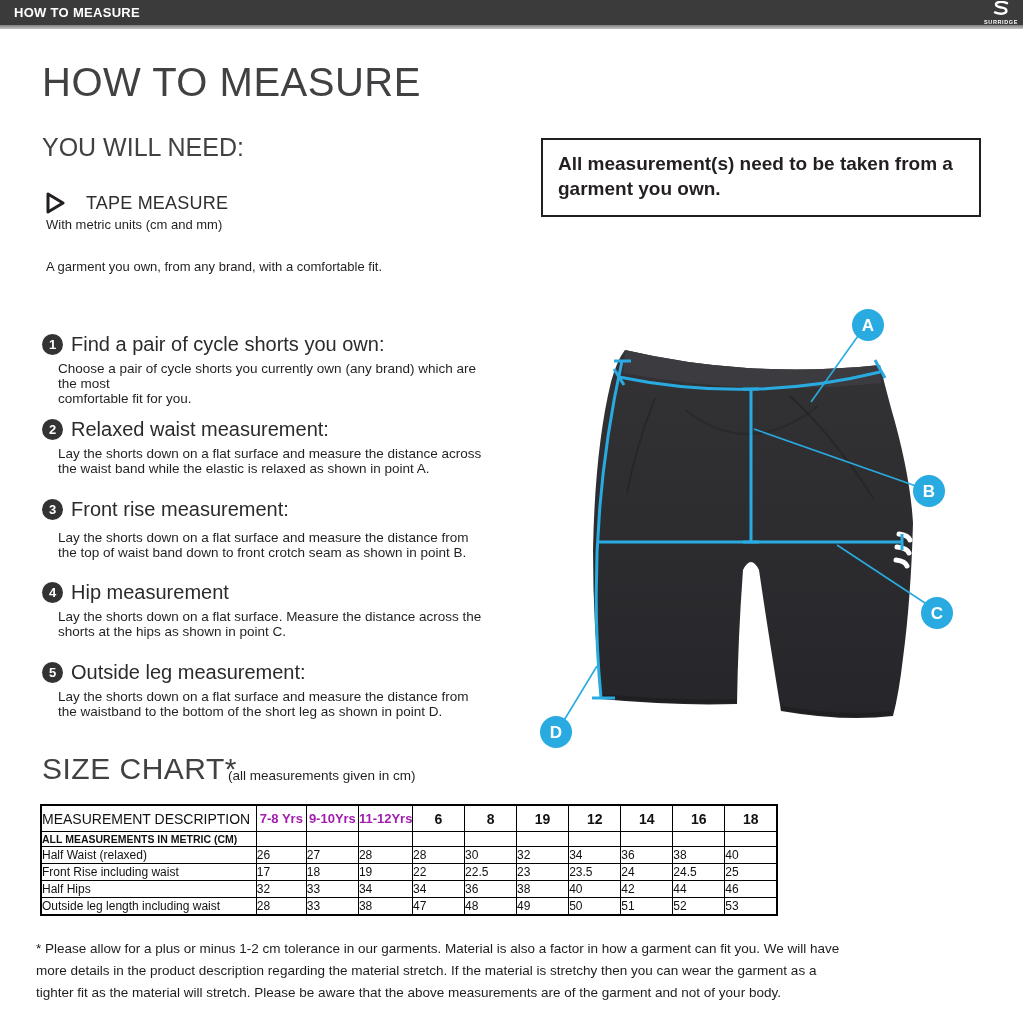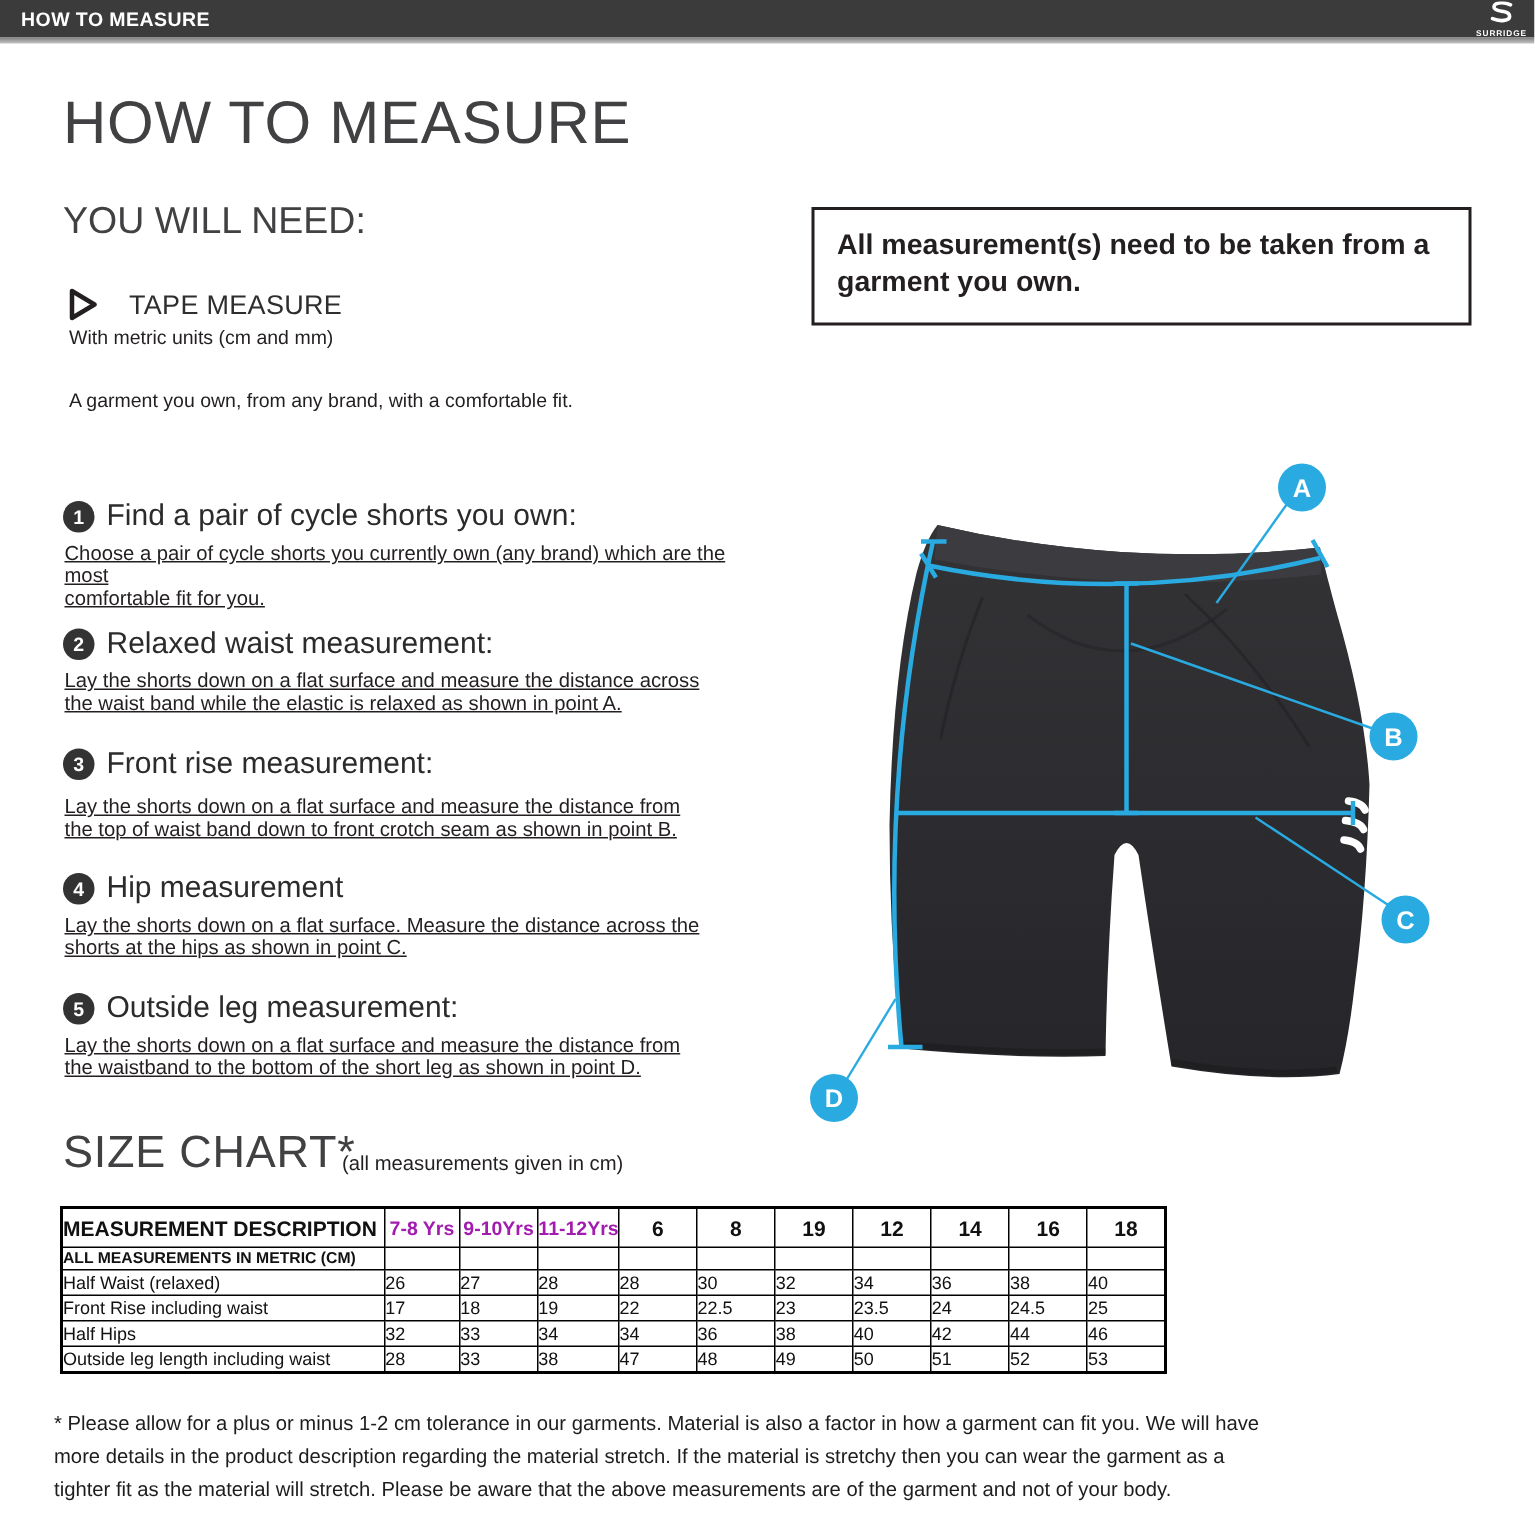--- a/index.html
+++ b/index.html
@@ -22,35 +22,35 @@
   .bullet{position:absolute;left:44px;}
   .bullet-row{display:flex;align-items:center;gap:20px;}
   .bullet-title{font-size:18px;color:#2e2e30;letter-spacing:.2px;}
   .bullet-sub{font-size:13px;color:#231f20;margin-top:3px;margin-left:2px;}
   
   .step{position:absolute;left:42px;width:452px;}
   .step-head{display:flex;align-items:center;gap:8px;}
   .step-circle{width:21px;height:21px;border-radius:50%;background:#333333;color:#fff;
     font-size:13px;font-weight:bold;display:flex;align-items:center;justify-content:center;flex:none;}
   .step-title{font-size:20px;color:#2b2b2d;}
-  .step-body{margin-top:5px;margin-left:1px;font-size:13.5px;line-height:15px;color:#231f20;text-decoration:underline;}
+  .step-body{margin-top:5px;margin-left:16px;font-size:13.5px;line-height:15px;color:#231f20;}
   
   .note-box{position:absolute;left:541px;top:138px;width:406px;height:53px;
     border:2px solid #231f20;padding:11px 15px;font-size:19px;font-weight:bold;
     line-height:25px;color:#231f20;background:#fff;}
   
   .diagram{position:absolute;left:535px;top:298px;width:450px;height:462px;}
   
   .size-heading{position:absolute;left:42px;top:752px;font-size:30px;color:#414042;letter-spacing:.5px;}
   .size-sub{position:absolute;left:228px;top:768px;font-size:13.5px;color:#231f20;}
   table.size{position:absolute;left:40px;top:804px;border-collapse:collapse;table-layout:fixed;
     width:738px;background:#fff;border:2px solid #000;}
   table.size td,table.size th{border:1px solid #000;padding:0;vertical-align:middle;
     overflow:hidden;white-space:nowrap;}
-  .th-desc{height:25px;font-size:14px;font-weight:bold;text-align:left;padding-left:5px;color:#111;}
+  .th-desc{height:25px;font-size:14px;font-weight:normal;text-align:left;padding-left:5px;color:#111;}
   .th-yrs{font-size:13px;font-weight:bold;text-align:center;color:#a21caf;}
   .th-num{font-size:14px;font-weight:bold;text-align:center;color:#111;}
   .td-metric{height:14px;font-size:10.5px;font-weight:bold;text-align:left;padding-left:4px;color:#111;}
   .td-label{height:16px;font-size:12px;text-align:left;padding-left:4px;color:#111;}
   .td-val{font-size:12px;color:#111;}
   
   .footnote{position:absolute;left:36px;top:938px;width:960px;font-size:13.5px;
     line-height:22px;color:#1d1d1f;}
   .ico{flex:none;}
 </style>

